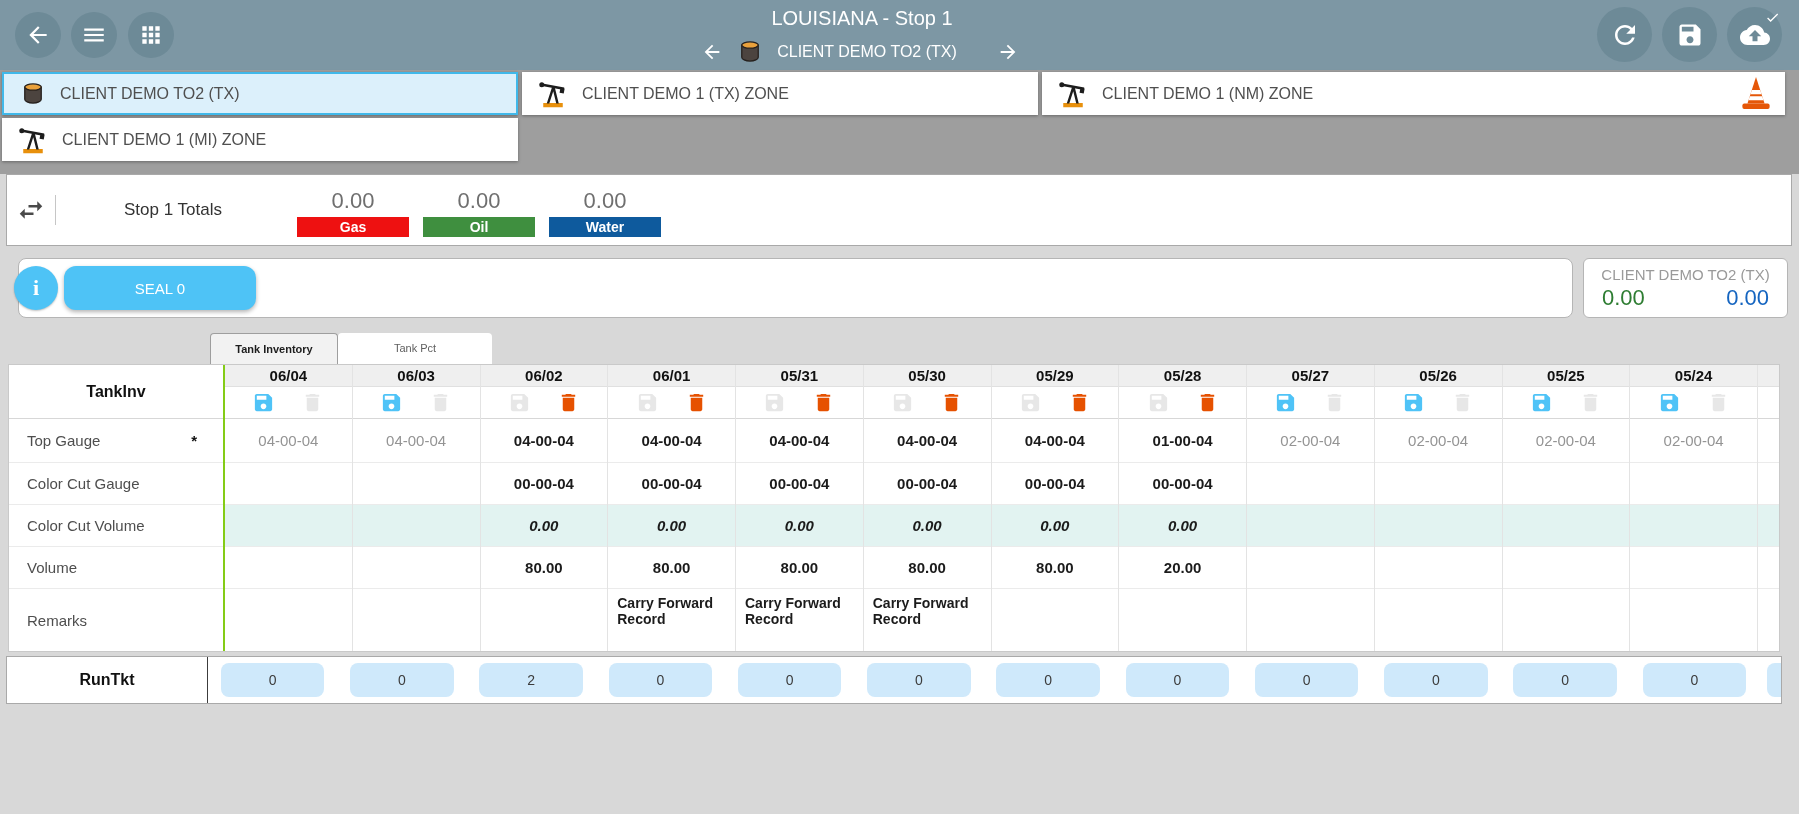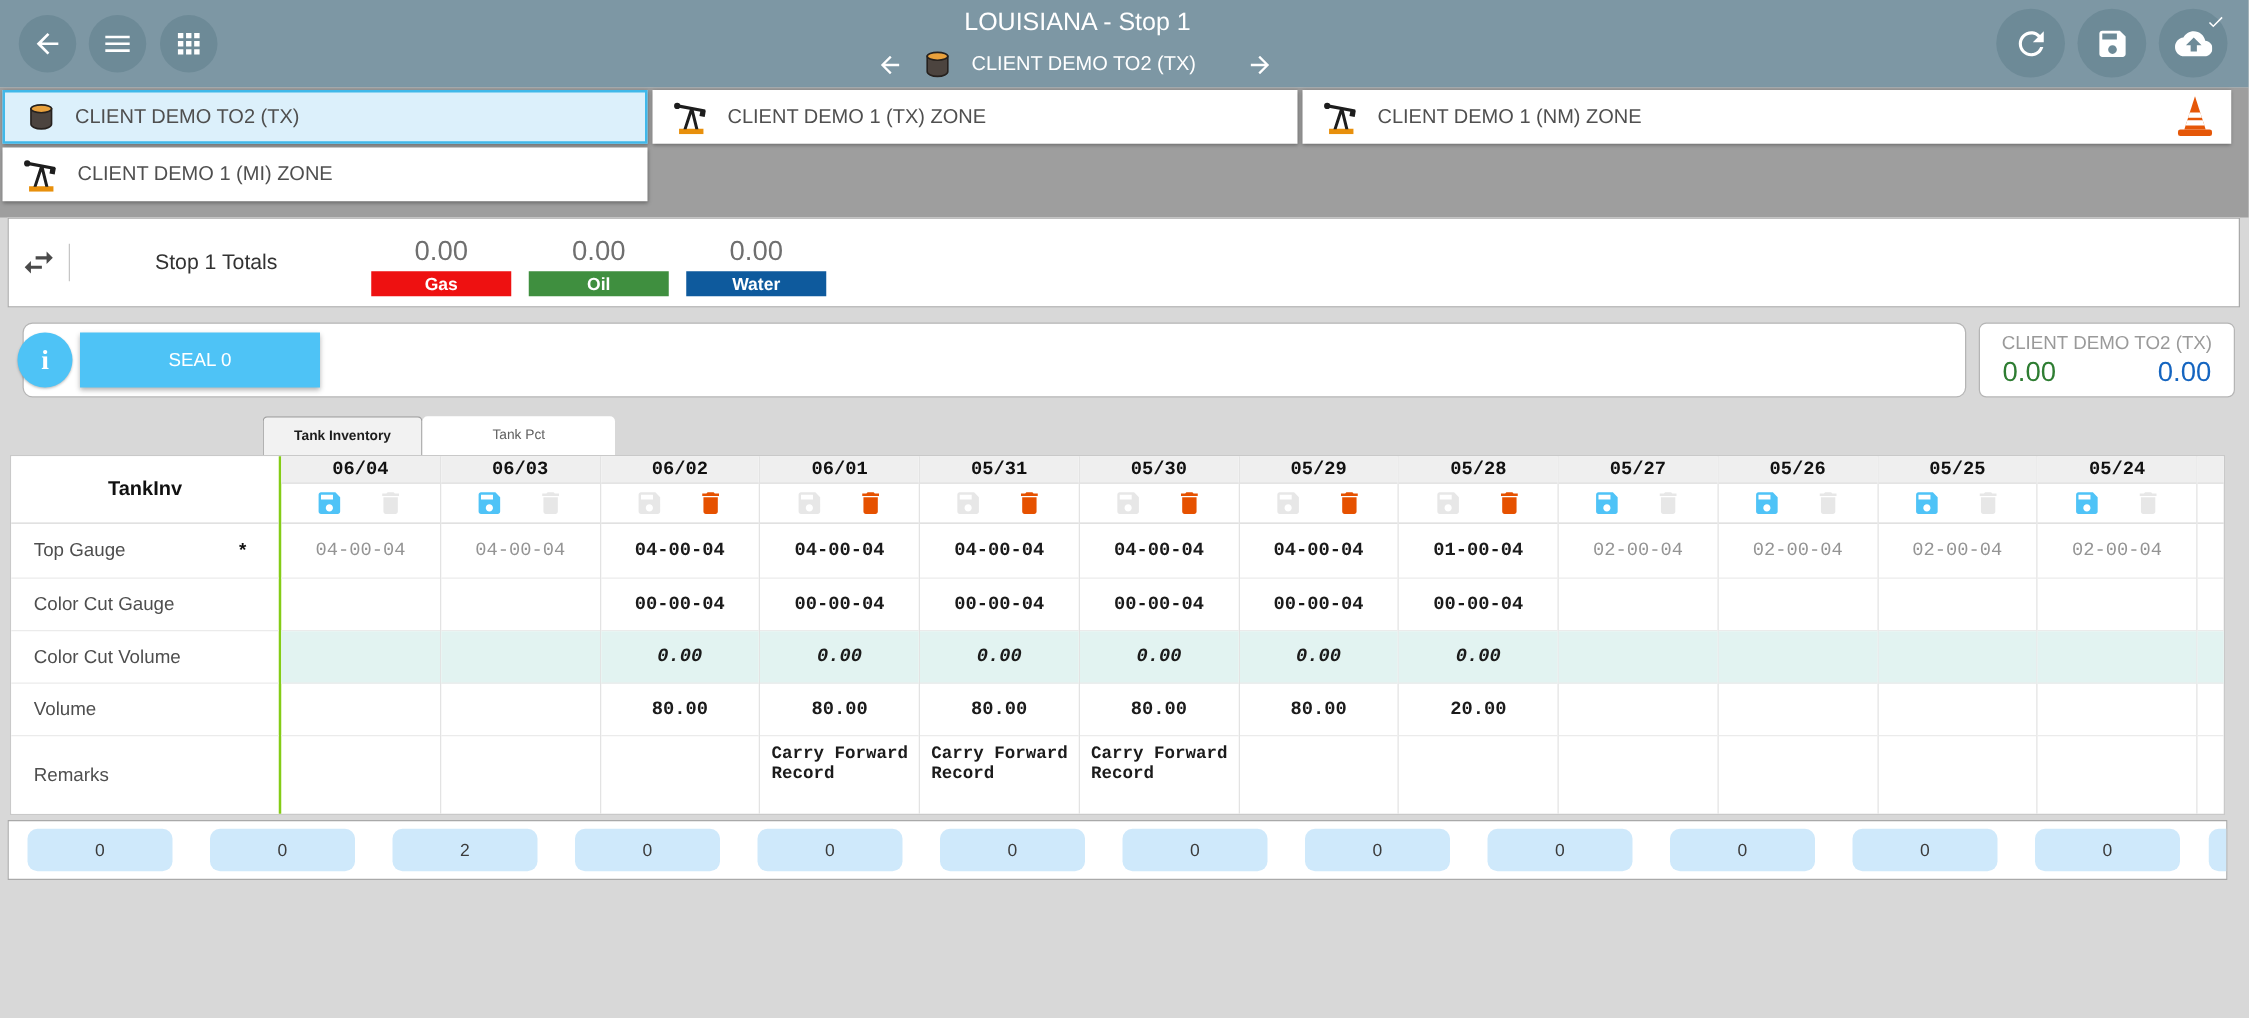--- a/index.html
+++ b/index.html
@@ -30,39 +30,39 @@
   .totals-label { width:234px; display:flex; align-items:center; justify-content:center; font-size:17px; color:#333; }
   .tgroup { display:flex; flex-direction:column; align-items:center; justify-content:center; gap:3px; padding-top:4px; }
   .tgroup.gas { width:126px; } .tgroup.oil { width:124px; } .tgroup.water { width:126px; }
   .tval { font-size:22px; color:#6f6f6f; }
   .tbadge { height:20px; line-height:20px; min-width:112px; text-align:center; color:#fff; font-size:14px; font-weight:bold; padding:0 6px; }
   .vdiv { border-left:1px solid #c9c9c9; margin:9px 0; }
 
   
   .seal-panel { position:absolute; top:258px; left:18px; width:1555px; height:60px; background:#fff; border:1px solid #b5b5b5; border-radius:8px; }
   .info-circle { position:absolute; top:266px; left:14px; width:44px; height:44px; border-radius:50%; background:#4ec3f6; color:#fff; display:flex; align-items:center; justify-content:center; font:bold 22px "Liberation Serif", serif; cursor:pointer; box-shadow:0 1px 2px rgba(0,0,0,.25); }
-  .seal-btn { position:absolute; top:266px; left:64px; width:192px; height:44px; background:#4ec3f6; border-radius:0; color:#fff; font-size:15px; display:flex; align-items:center; justify-content:center; cursor:pointer; box-shadow:0 2px 4px rgba(0,0,0,.3); }
+  .seal-btn { position:absolute; top:266px; left:64px; width:192px; height:44px; background:#4ec3f6; border-radius:12px; color:#fff; font-size:15px; display:flex; align-items:center; justify-content:center; cursor:pointer; box-shadow:0 2px 4px rgba(0,0,0,.3); }
   .summary-card { position:absolute; top:258px; left:1583px; width:205px; height:60px; background:#fff; border:1px solid #b5b5b5; border-radius:6px; text-align:center; }
   .sc-title { margin-top:7px; font-size:15px; color:#9a9a9a; }
   .sc-vals { display:flex; justify-content:space-between; padding:2px 18px 0 18px; font-size:22px; }
 
   
   .inv-tabs { position:absolute; top:333px; left:210px; display:flex; align-items:flex-end; }
   .inv-tab { height:32px; line-height:31px; text-align:center; font-size:11px; border-radius:4px 4px 0 0; cursor:pointer; }
   .inv-tab.active { width:128px; background:#f2f2f2; border:1px solid #9e9e9e; border-bottom:none; font-weight:bold; color:#1d1d1d; }
   .inv-tab.idle { width:154px; background:#fff; color:#5f5f5f; }
 
   
   .inv-table { position:absolute; top:364px; left:8px; width:1772px; display:flex; background:#fff; border:1px solid #c9c9c9; }
   .label-col { width:216px; border-right:2px solid #84cc16; background:#fff; }
   .lab-head { height:54px; display:flex; align-items:center; justify-content:center; font-weight:bold; font-size:16px; color:#111; border-bottom:1px solid #d7d7d7; }
   .lab { display:flex; align-items:center; padding-left:18px; color:#4e4e4e; font-size:15px; border-bottom:1px solid #ebebeb; }
   .lab .req { margin-left:auto; margin-right:26px; color:#111; font-weight:bold; }
   .h-tg{height:44px;} .h-ccg{height:42px;} .h-ccv{height:42px;} .h-vol{height:42px;} .h-rem{height:62px; border-bottom:none;}
-  .cols { flex:1; display:flex;font-family:Liberation Mono, monospace; }
+  .cols { flex:1; display:flex; }
   .col { flex:1; min-width:0; border-right:1px solid #e3e3e3; }
   .col.partial { flex:none; width:21px; border-right:none; }
   .cell { display:flex; align-items:center; justify-content:center; border-bottom:1px solid #ebebeb; font-size:15px; color:#1b1b1b; overflow:hidden; }
   .cell.date { height:22px; background:#efefef; font-weight:bold; color:#111; border-bottom:1px solid #e0e0e0; }
   .cell.icons { height:32px; gap:26px; border-bottom:1px solid #d7d7d7; }
   .cell.tg { height:44px; font-weight:bold; }
   .cell.tg.muted { color:#949494; font-weight:normal; }
   .cell.ccg { height:42px; font-weight:bold; }
   .cell.ccv { height:42px; background:#e2f3f1; font-weight:bold; font-style:italic; }
   .cell.vol { height:42px; font-weight:bold; }
@@ -554,20 +554,21 @@
       <div class="cell icons"></div>
       <div class="cell tg"></div>
     <div class="cell ccg"></div>
       <div class="cell ccv"></div>
       <div class="cell vol"></div>
       <div class="cell rem"></div>
   </div>
 </div>
 
 <div class="runtkt">
+  <div class="rt-label">RunTkt</div>
   <div class="rt-pills">
       <div class="pill-slot">
     <div class="pill">0</div>
   </div>
       <div class="pill-slot">
     <div class="pill">0</div>
   </div>
       <div class="pill-slot">
     <div class="pill">2</div>
   </div>

